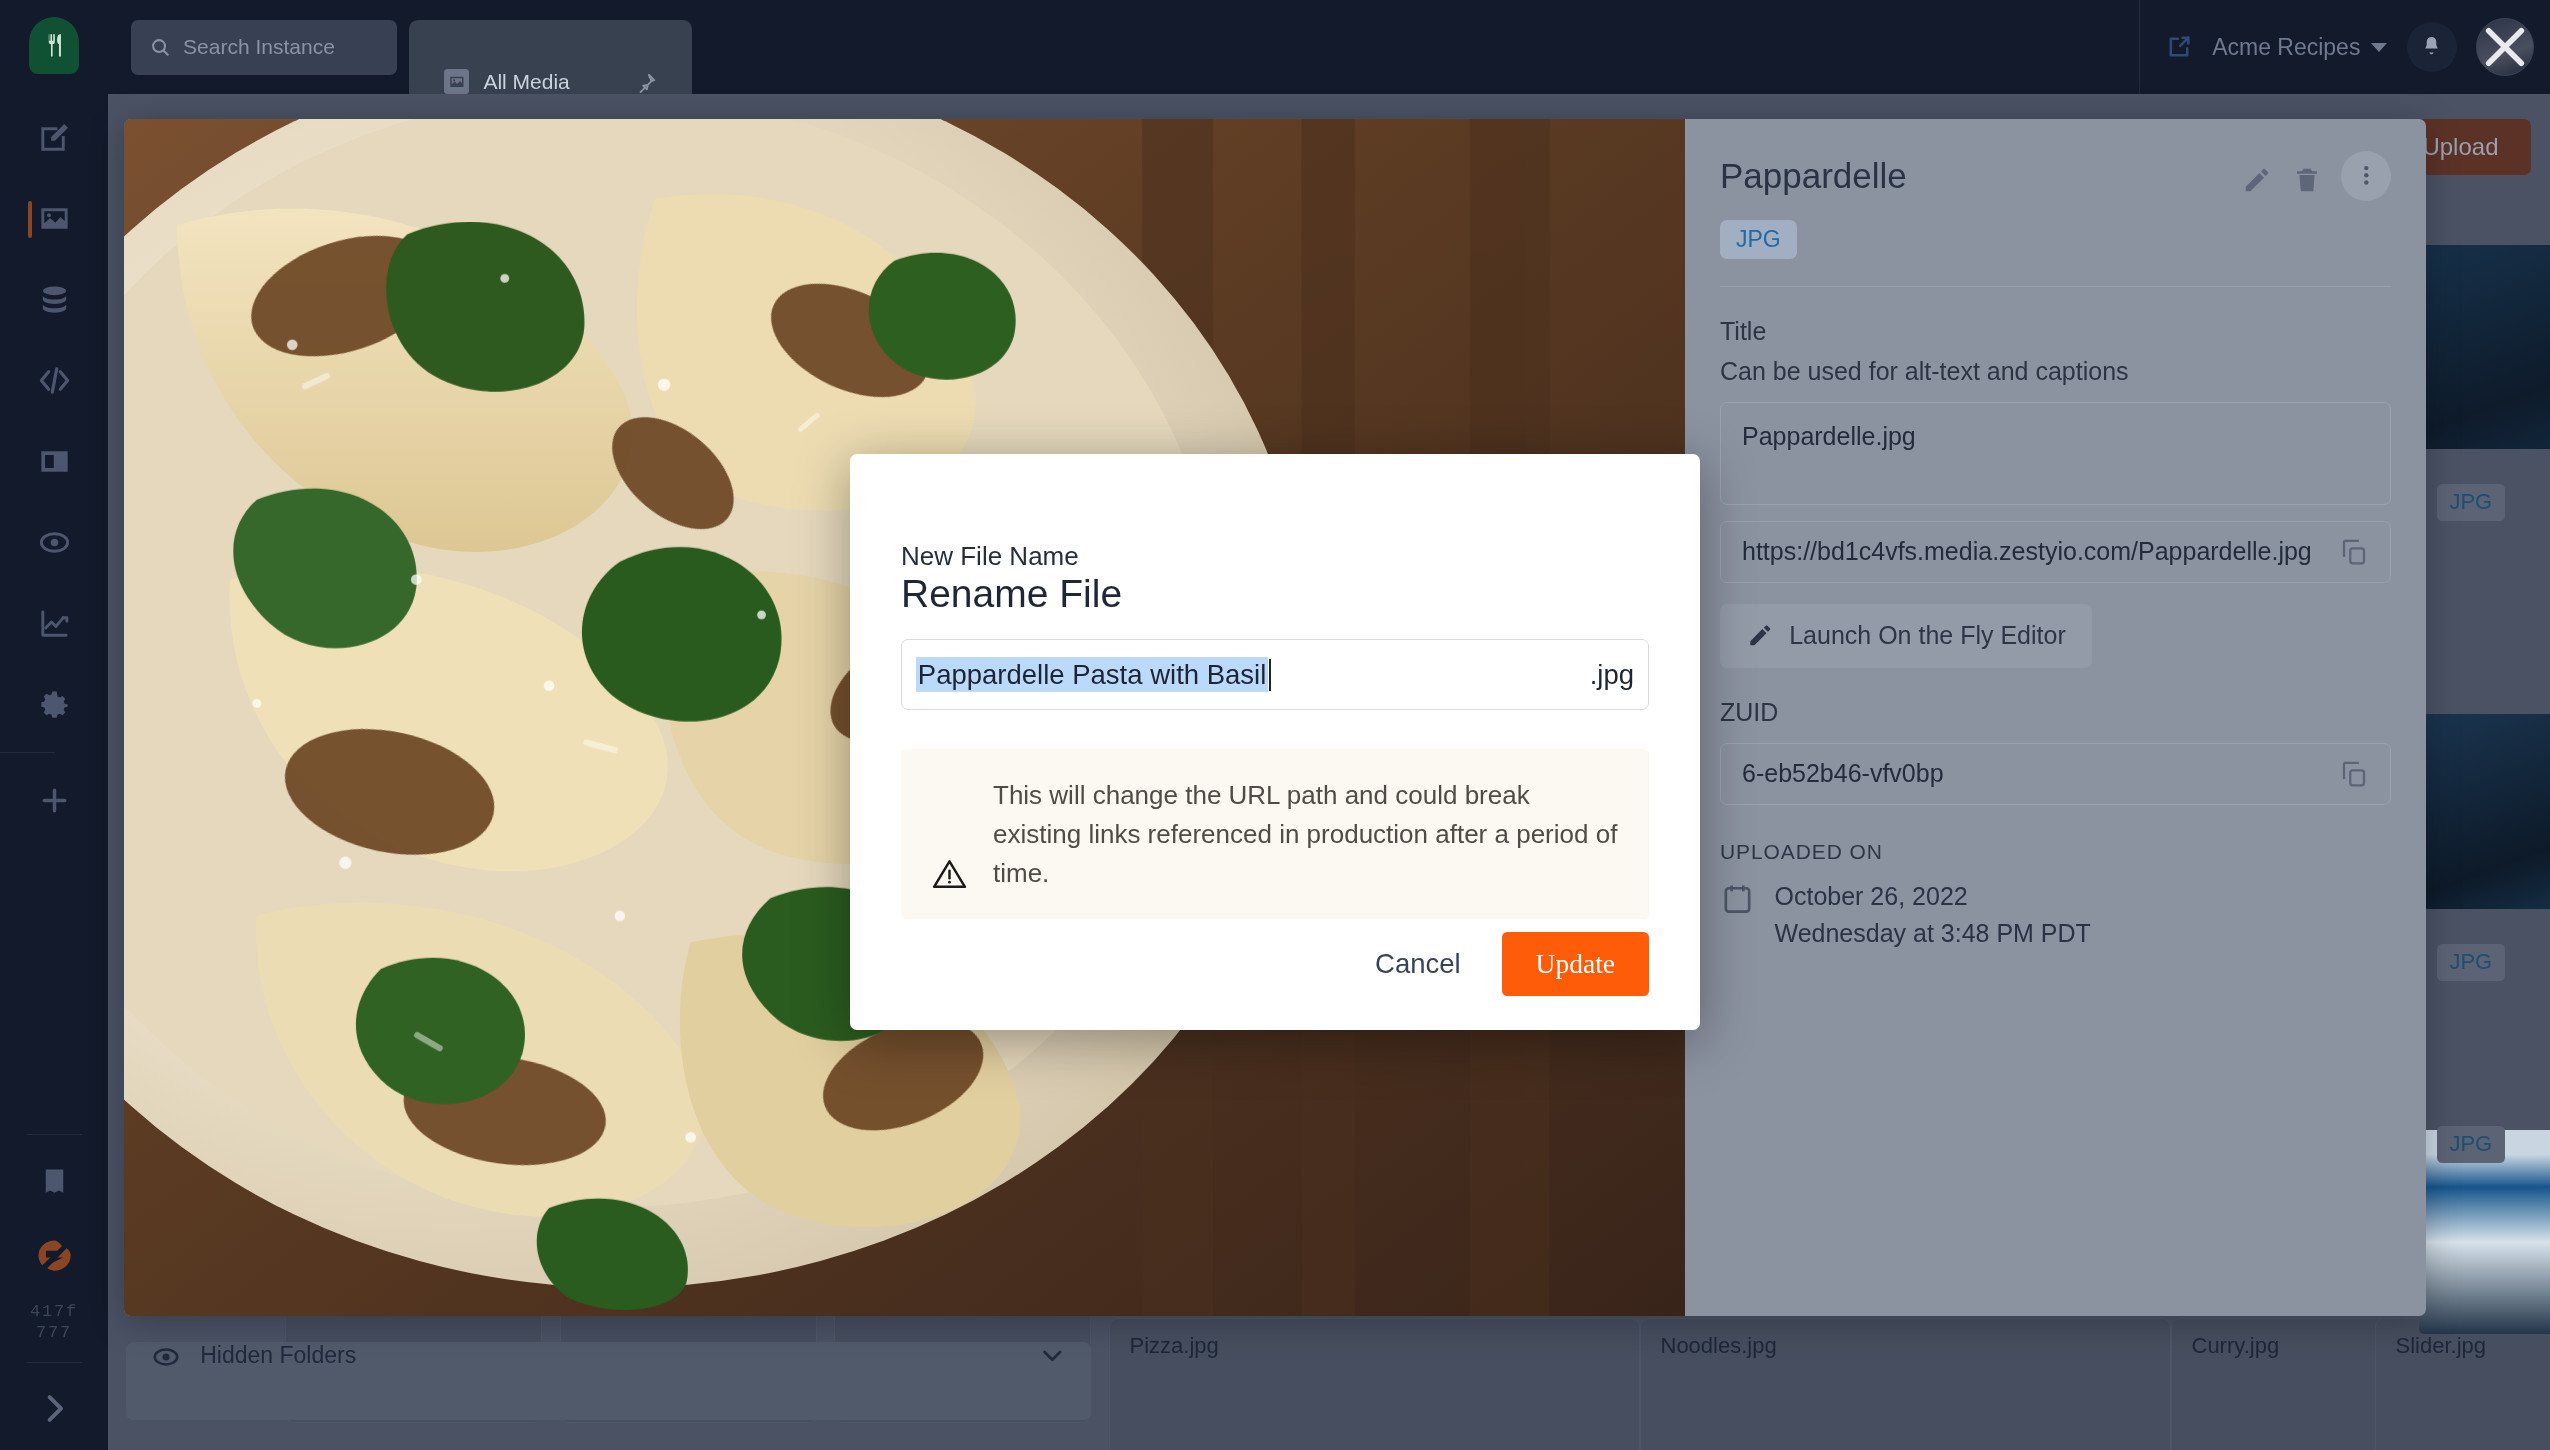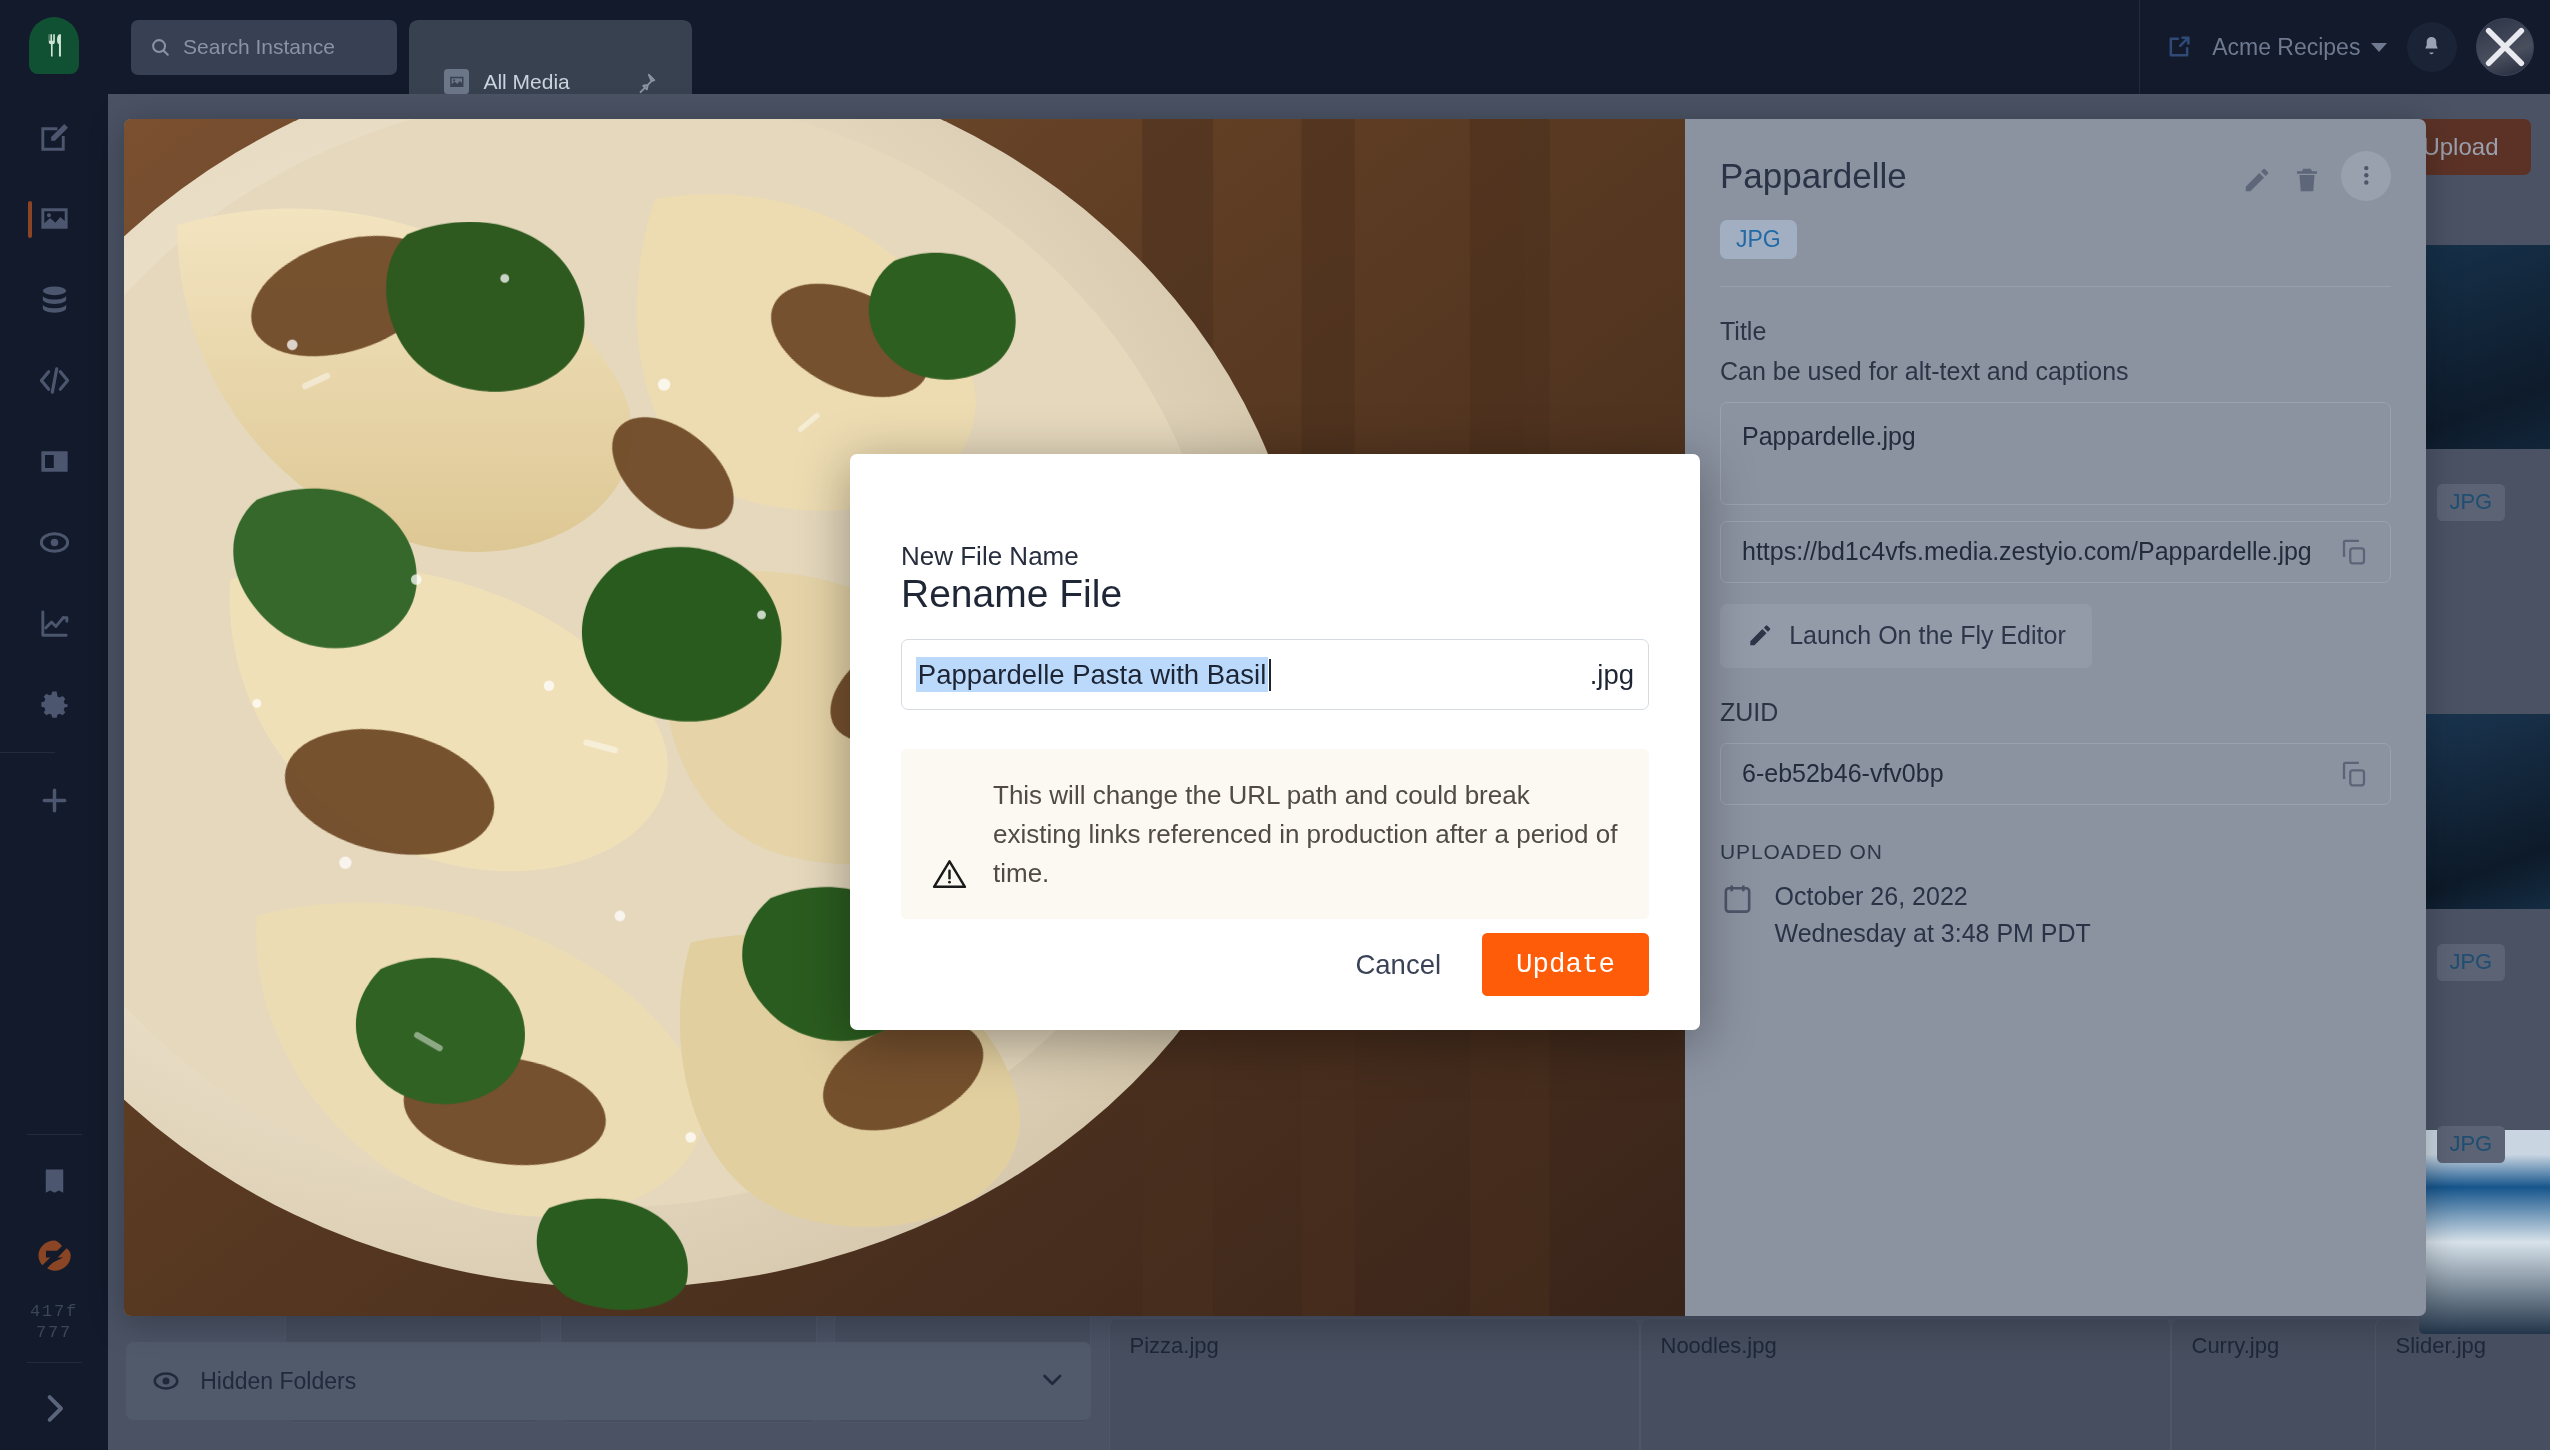--- a/index.html
+++ b/index.html
@@ -95,21 +95,21 @@
   #topright .avatar .x svg { width:100%;height:100%; }
 
   
   #content {
     position:absolute; left:108px; top:94px; right:0; bottom:0;
     background:#4A5264;
   }
   #hiddenfolders {
     position:absolute; left:17.7px; bottom:30px; width:965px; height:78px;
     background:#515A6B; border-radius:7px;
-    display:flex; align-items:center; gap:19.5px; padding:0 25px; color:#202A3C;
+    display:flex; gap:19.5px; padding:0 25px; color:#202A3C;
   }
   #hiddenfolders .eye svg { width:30px;height:30px; display:block; }
   #hiddenfolders .hf-label { font-size:23px; flex:1; }
   #hiddenfolders .chev svg { width:26.6px;height:26.6px; }
 
   .grid-card {
     position:absolute; background:#464E5F; border-radius:8.9px;
     border:0.9px solid #4E5668; overflow:hidden;
   }
   .grid-card .cap {
@@ -212,21 +212,21 @@
   #warn .wicon { color:#1B1B1B; flex:0 0 auto; display:flex; }
   #warn .wicon svg { width:37px;height:37px; }
   #warn .wtext { font-size:26px; line-height:1.5; color:#504C45; }
   #modal-actions {
     position:absolute; right:51px; bottom:34px; display:flex; align-items:center; gap:32px;
   }
   #cancelbtn { font-size:27.5px; color:#3A4356; padding:12.4px 8.9px; background:none; border:none;
                font-family:"Liberation Sans", sans-serif; cursor:pointer; }
   #updatebtn {
     background:#FF5C0A; color:#fff; font-size:27.5px; border:none; border-radius:5.3px;
-    padding:16px 34px; font-family:Liberation Mono, monospace; cursor:pointer;
+    padding:16px 34px; font-family:Liberation Serif, serif; cursor:pointer;
   }
 </style>
 </head>
 <body>
 
 <div id="rail">
   <div class="logo">
     <div class="leaf">
       <svg viewBox="0 0 24 24" width="26.6" height="26.6" fill="#CFE3D6">
         <path d="M7 2v7a2 2 0 0 0 2 2v11h1.5V11a2 2 0 0 0 2-2V2H11v6H10V2H8.5v6H7.5V2H7zM17 2c-1.7 0-2.5 2.5-2.5 5.5 0 2 .7 3.2 1.7 3.5V22H18V2h-1z"></path>

